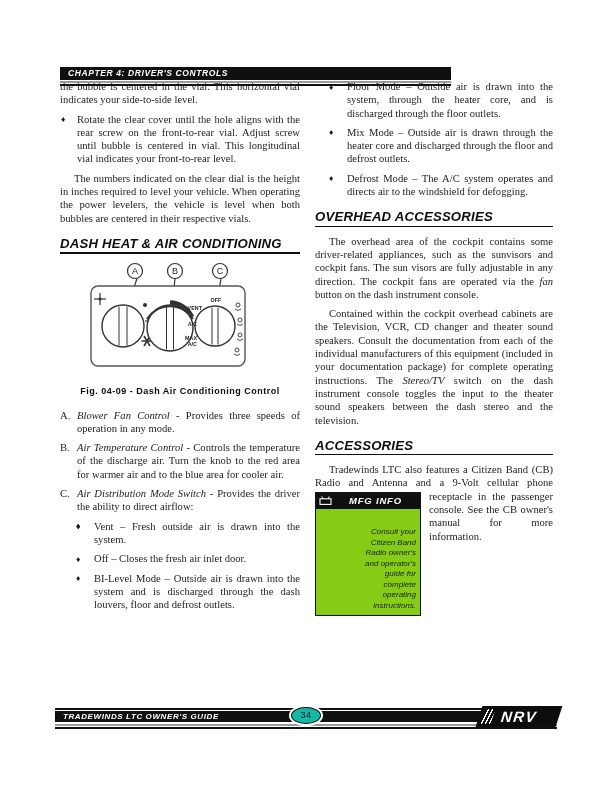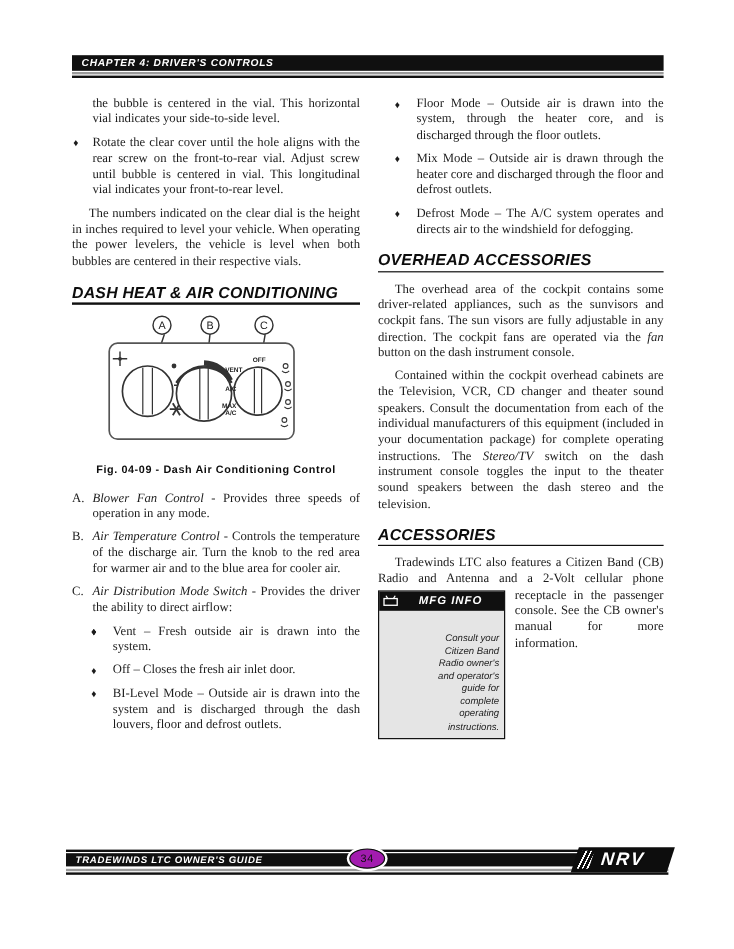--- a/index.html
+++ b/index.html
@@ -1,35 +1,35 @@
 <!DOCTYPE html>
 <html><head>
 <meta charset="utf-8">
 <style>
   html,body { margin:0; padding:0; background:#ffffff; }
   .page {
     position:relative; width:612px; height:791px; background:#ffffff;
     font-family:"Liberation Serif", serif; color:#1c1c1c; overflow:hidden;
   }
   
-  .chapter-bar { position:absolute; left:60px; width:493px; top:46px; }
+  .chapter-bar { position:absolute; left:60px; width:391px; top:67px; }
   .chapter-band {
     background:#101010; color:#ffffff; height:13px;
     font-family:"Liberation Sans", sans-serif; font-weight:bold; font-style:italic;
     font-size:8.5px; letter-spacing:0.6px; line-height:13px; padding-left:8px;
   }
   .chapter-gray { height:2px; background:#9a9a9a; margin-top:1px; }
   .chapter-blk  { height:2px; background:#101010; margin-top:1px; }
 
   
   .col { position:absolute; top:80px; font-size:10.6px; line-height:13.3px; }
   .col-left  { left:60px;  width:240px; }
   .col-right { left:315px; width:238px; }
   p { margin:0 0 6px 0; text-align:justify; }
-  .cont { margin-left:17px; }
+  .cont { }
   .indent { text-indent:14px; }
 
   
   .mode { position:relative; padding-left:34px; margin-bottom:6px; text-align:justify; }
   .mode .blt { position:absolute; left:16px; top:0.5px; font-size:8.5px; }
   .lvl1 { padding-left:17px; }
   .lvl1 .blt { left:1px; }
   .col-right .mode { padding-left:32px; }
   .col-right .mode .blt { left:14px; }
 
@@ -53,21 +53,21 @@
     font-family:"Liberation Sans", sans-serif; font-weight:bold;
     font-size:9px; letter-spacing:0.5px; text-align:center;
     margin-top:11px; color:#0d0d0d;
   }
   svg text.callout { font-family:"Liberation Sans", sans-serif; font-size:9px; fill:#222; }
   svg text.knoblabel { font-family:"Liberation Sans", sans-serif; font-size:5.4px; font-weight:bold; fill:#222; }
 
   
   .mfgbox {
     display:block; float:left; width:104px; border:1px solid #141414;
-    margin:2px 8px 2px 0; background:#e5e5e5;
+    margin:2px 8px 2px 0; background:#84cc16;
   }
   .mfghead {
     display:flex; align-items:center; gap:3px;
     background:#101010; color:#fff; padding:1.5px 3px;
     font-family:"Liberation Sans", sans-serif; font-weight:bold; font-style:italic;
     font-size:9.5px; letter-spacing:0.8px;
   }
   .mfgbody {
     display:block; padding:18px 4px 4px 4px;
     font-family:"Liberation Sans", sans-serif; font-style:italic;
@@ -80,21 +80,21 @@
   .ftop { height:1.5px; background:#101010; margin-bottom:1.5px; }
   .fband {
     position:relative; height:11px; background:#101010;
     font-family:"Liberation Sans", sans-serif; font-weight:bold; font-style:italic;
     color:#fff; font-size:8px; letter-spacing:0.6px; line-height:11px; padding-left:8px;
   }
   .fgray { height:2px; background:#9a9a9a; margin-top:1.5px; }
   .fblk  { height:2px; background:#101010; margin-top:1px; }
   .pagenum {
     position:absolute; left:50%; top:-4px; transform:translateX(-50%);
-    width:28px; height:15px; background:#a21caf; border:1.5px solid #101010;
+    width:28px; height:15px; background:#14b8a6; border:1.5px solid #101010;
     border-radius:50%; text-align:center;
     font-family:"Liberation Sans", sans-serif; font-weight:normal; font-style:normal;
     font-size:9px; line-height:15px; color:#101010; z-index:2;
     box-shadow:0 0 0 2px #ffffff;
   }
   .nrv {
     position:absolute; right:-2px; top:-5px; width:80px; height:21px;
     background:#0d0d0d; transform:skewX(-18deg);
     display:flex; align-items:center; justify-content:center; z-index:3;
   }
@@ -264,21 +264,21 @@
     </div>
 
     <div class="sect thin">OVERHEAD ACCESSORIES</div>
 
     <p class="indent"><span>The overhead area of the cockpit contains some driver-related appliances, such as the sunvisors and cockpit fans. The sun visors are fully adjustable in any direction. The cockpit fans are operated via the </span><i>fan</i><span> button on the dash instrument console.</span></p>
 
     <p class="indent"><span>Contained within the cockpit overhead cabinets are the Television, VCR, CD changer and theater sound speakers.  Consult the documentation from each of the individual manufacturers of this equipment (included in your documentation package) for complete operating instructions. The </span><i>Stereo/TV</i><span> switch on the dash instrument console toggles the input to the theater sound speakers between the dash stereo and the television.</span></p>
 
     <div class="sect thin">ACCESSORIES</div>
 
-    <p class="indent clearfix"><span>Tradewinds LTC also features a Citizen Band (CB) Radio and Antenna and a 2-Volt cellular </span><span class="mfgbox">
+    <p class="indent clearfix"><span>Tradewinds LTC also features a Citizen Band (CB) Radio and Antenna and a 9-Volt cellular </span><span class="mfgbox">
           <span class="mfghead">
             <svg width="13" height="9" viewBox="0 0 13 9">
               <rect x="1" y="2.8" width="11" height="5.6" fill="none" stroke="#ffffff" stroke-width="1.1"></rect>
               <line x1="4.2" y1="2.8" x2="2.6" y2="0.4" stroke="#ffffff" stroke-width="1"></line>
               <line x1="8.8" y1="2.8" x2="10.4" y2="0.4" stroke="#ffffff" stroke-width="1"></line>
             </svg>
             <span>MFG INFO</span>
           </span>
           <span class="mfgbody">Consult your Citizen Band Radio owner's and operator's guide for complete operating instructions.</span>
         </span><span>phone receptacle in the passenger console.  See the CB owner's manual for more information.</span></p>

